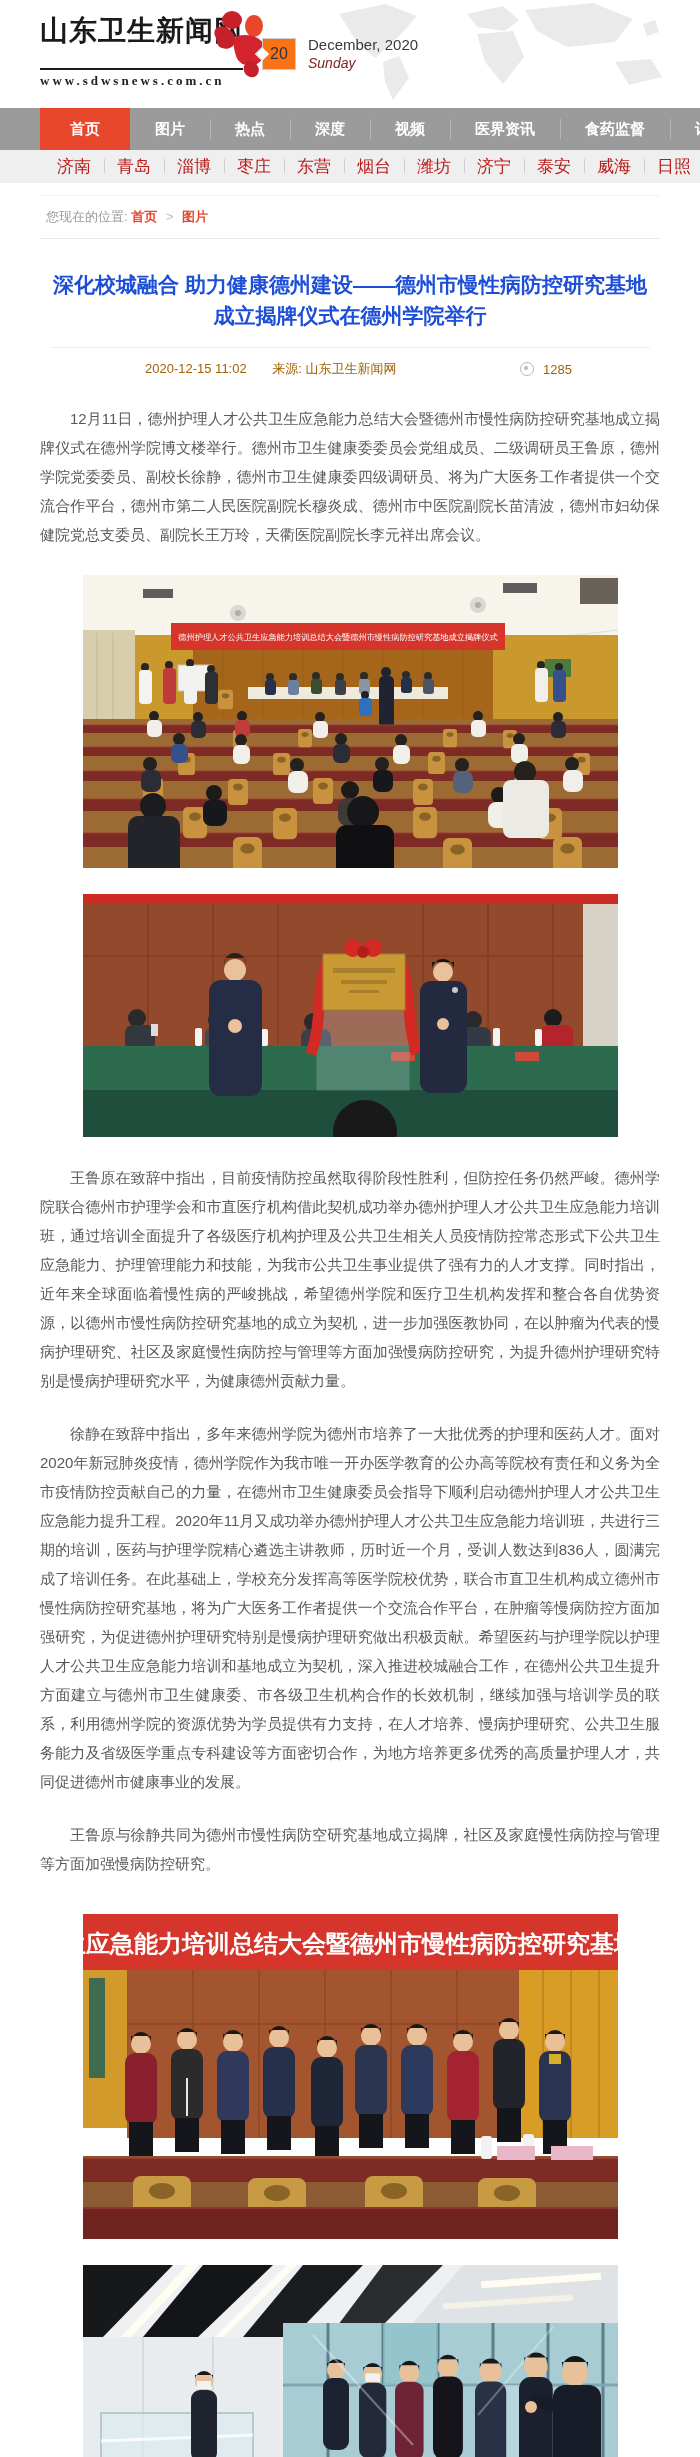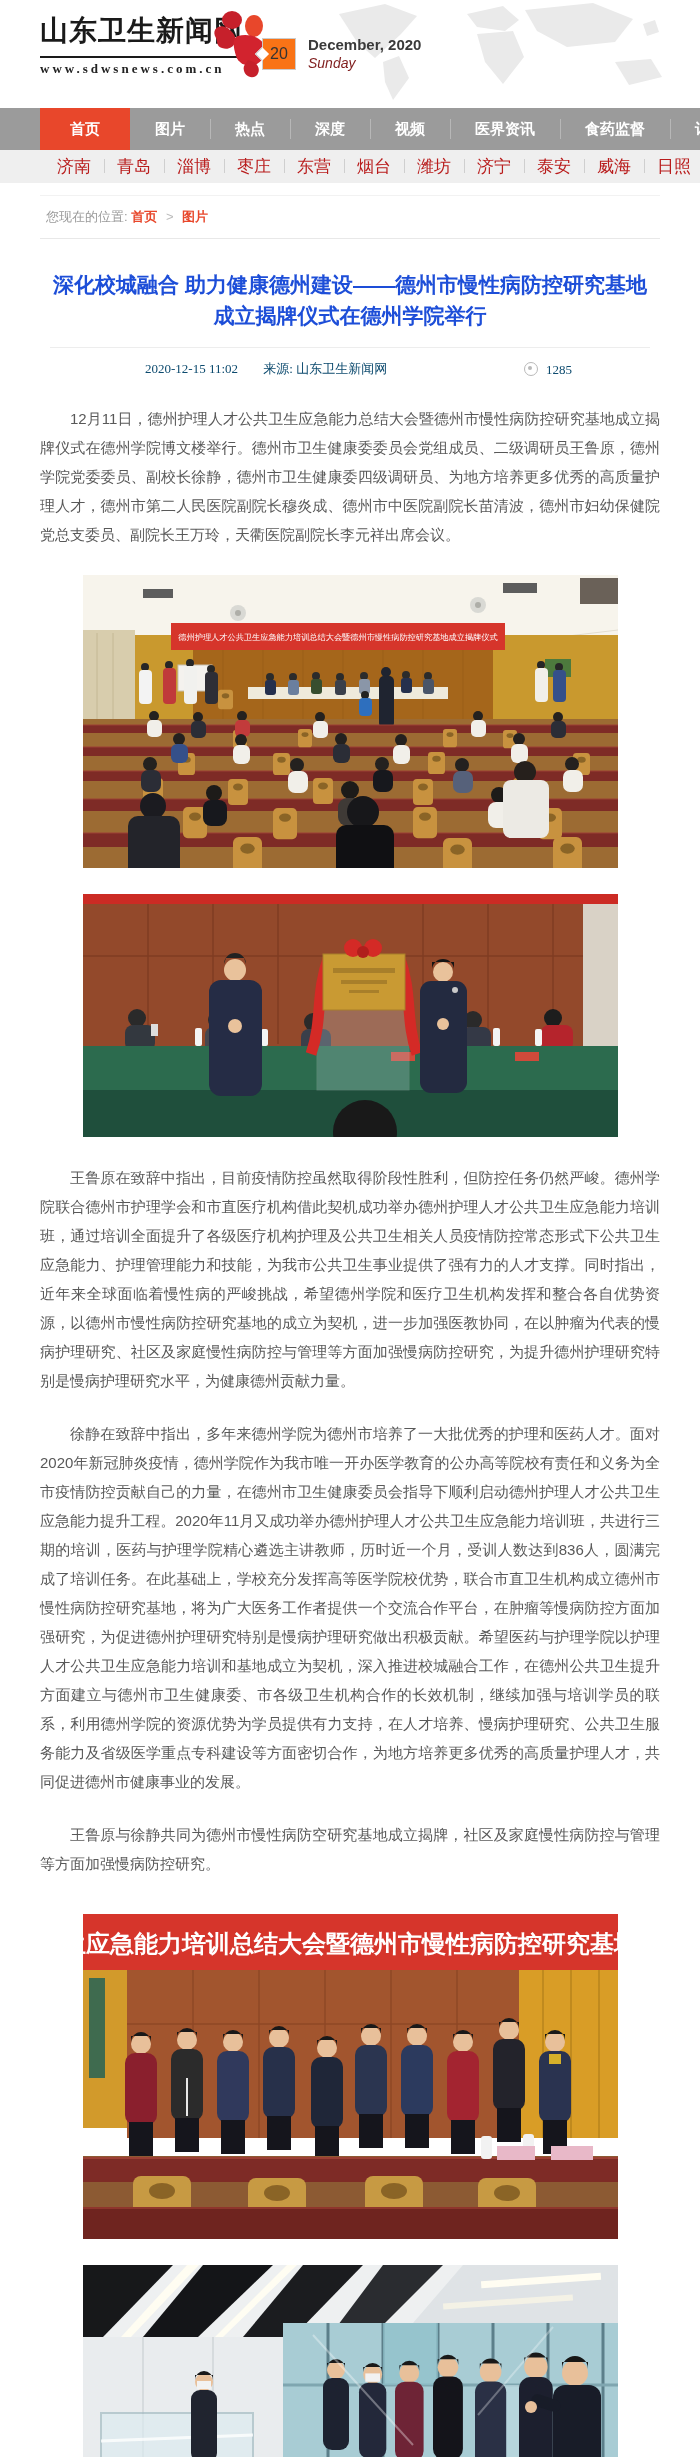--- a/index.html
+++ b/index.html
@@ -5,32 +5,32 @@
   html,body{margin:0;padding:0;background:#fff;width:700px;overflow-x:hidden;
     font-family:"Liberation Sans","DejaVu Sans",sans-serif;}
   .page{width:700px;position:relative;}
 
   
   .site-header{position:relative;height:108px;background:#fff;overflow:hidden;}
   .world-map{position:absolute;right:0;top:0;z-index:0;}
   .logo-block{position:absolute;left:40px;top:14px;z-index:2;cursor:pointer;}
   .site-name{font-family:"Liberation Serif","DejaVu Serif",serif;font-weight:bold;
     font-size:28px;color:#1a1a1a;letter-spacing:1px;line-height:34px;}
-  .site-url{display:block;margin-top:8px;border-top:2px solid #1a1a1a;padding-top:3px;
+  .site-url{display:block;margin-top:20px;border-top:2px solid #1a1a1a;padding-top:3px;
     font-family:"Liberation Serif","DejaVu Serif",serif;font-weight:bold;
     font-size:13px;color:#222;letter-spacing:3px;}
   .logo-icon{position:absolute;left:162px;top:-6px;}
   .date-badge{position:absolute;left:262px;top:38px;z-index:2;width:32px;height:30px;
     background:#f97316;border:1px solid #ccc;text-align:center;line-height:30px;
     font-size:16px;color:#333;}
   .date-badge::before{content:"";position:absolute;left:-6px;top:10px;width:9px;height:9px;
     background:#fff;border-left:1px solid #ccc;border-bottom:1px solid #ccc;
     transform:rotate(45deg);}
   .date-texts{position:absolute;left:308px;top:36px;z-index:2;}
-  .date-month{display:block;font-weight:bold;font-size:15px;color:#3a3a3a;}
+  .date-month{display:block;font-weight:normal;font-size:15px;color:#3a3a3a;}
   .date-weekday{display:block;font-style:italic;font-size:14px;color:#7f1d1d;margin-top:2px;}
 
   
   .mainnav{height:42px;background:#9b9b9b;width:780px;display:flex;padding-left:40px;
     box-sizing:border-box;}
   .mainnav a{display:block;line-height:42px;padding:0 25px;color:#fff;font-size:15px;
     font-weight:bold;text-decoration:none;position:relative;white-space:nowrap;}
   .mainnav a + a::before{content:"";position:absolute;left:0;top:11px;height:20px;
     width:1px;background:#b7b7b7;}
   .mainnav a.active{background:#e8472b;padding:0 30px;}
@@ -48,21 +48,21 @@
   .breadcrumb{margin:12px 40px 0;border-top:1px solid #f2f2f2;border-bottom:1px solid #e8e8e8;
     padding:12px 6px;font-size:13px;color:#9a9a9a;}
   .breadcrumb a{color:#e8472b;text-decoration:none;font-weight:bold;}
   .breadcrumb .crumb-sep{color:#bbb;margin:0 5px;}
 
   
   .article{margin:0 40px;color:#595959;}
   .article-title{font-size:21px;line-height:31px;font-weight:bold;color:#1d4ed8;
     text-align:center;margin:30px 10px 0;padding-bottom:16px;border-bottom:1px solid #ededed;}
   .meta{position:relative;height:24px;margin-top:8px;
-    font-size:13px;color:#0c4a6e;font-family:Liberation Serif, serif;}
+    font-size:13px;color:#a16207;}
   .meta-left{position:absolute;left:105px;top:4px;}
   .meta-source{margin-left:22px;}
   .views{position:absolute;right:88px;top:4px;}
   .views .eye{display:inline-block;width:12px;height:12px;border:1px solid #b9b9b9;
     border-radius:50%;position:relative;top:2px;margin-right:5px;}
   .views .eye::after{content:"";position:absolute;left:3px;top:3px;width:4px;height:4px;
     border-radius:50%;background:#b9b9b9;}
   .article p{font-size:15px;line-height:29px;text-indent:2em;text-align:justify;
     margin:24px 0;color:#595959;}
   figure{margin:26px auto;width:535px;display:block;font-size:0;}
@@ -147,21 +147,21 @@
       <span class="meta-left">
         <span>2020-12-15 11:02</span>
         <span class="meta-source">来源: 山东卫生新闻网</span>
       </span>
       <span class="views">
         <span class="eye"></span>
         <span>1285</span>
       </span>
     </div>
 
-    <p>12月11日，德州护理人才公共卫生应急能力总结大会暨德州市慢性病防控研究基地成立揭牌仪式在德州学院博文楼举行。德州市卫生健康委委员会党组成员、二级调研员王鲁原，德州学院党委委员、副校长徐静，德州市卫生健康委四级调研员、为地方培养更多优秀的高质量护理人才，德州市第二人民医院副院长穆炎成、德州市中医院副院长苗清波，德州市妇幼保健院党总支委员、副院长王万玲，天衢医院副院长李元祥出席会议。</p>
+    <p>12月11日，德州护理人才公共卫生应急能力总结大会暨德州市慢性病防控研究基地成立揭牌仪式在德州学院博文楼举行。德州市卫生健康委委员会党组成员、二级调研员王鲁原，德州学院党委委员、副校长徐静，德州市卫生健康委四级调研员、将为广大医务工作者提供一个交流合作平台，德州市第二人民医院副院长穆炎成、德州市中医院副院长苗清波，德州市妇幼保健院党总支委员、副院长王万玲，天衢医院副院长李元祥出席会议。</p>
 
     <figure>
       <svg width="535" height="293" viewBox="0 0 535 293">
         <rect width="535" height="293" fill="#f7f4ec"></rect>
         <line x1="0" y1="58" x2="120" y2="70" stroke="#e2ddd0"></line>
         <line x1="535" y1="55" x2="410" y2="70" stroke="#e2ddd0"></line>
         <rect x="60" y="14" width="30" height="9" fill="#5d5d5d"></rect>
         <rect x="420" y="8" width="34" height="10" fill="#5d5d5d"></rect>
         <rect x="497" y="3" width="38" height="26" fill="#6a6158"></rect>
         <circle cx="155" cy="38" r="8" fill="#d9d9d4"></circle>

